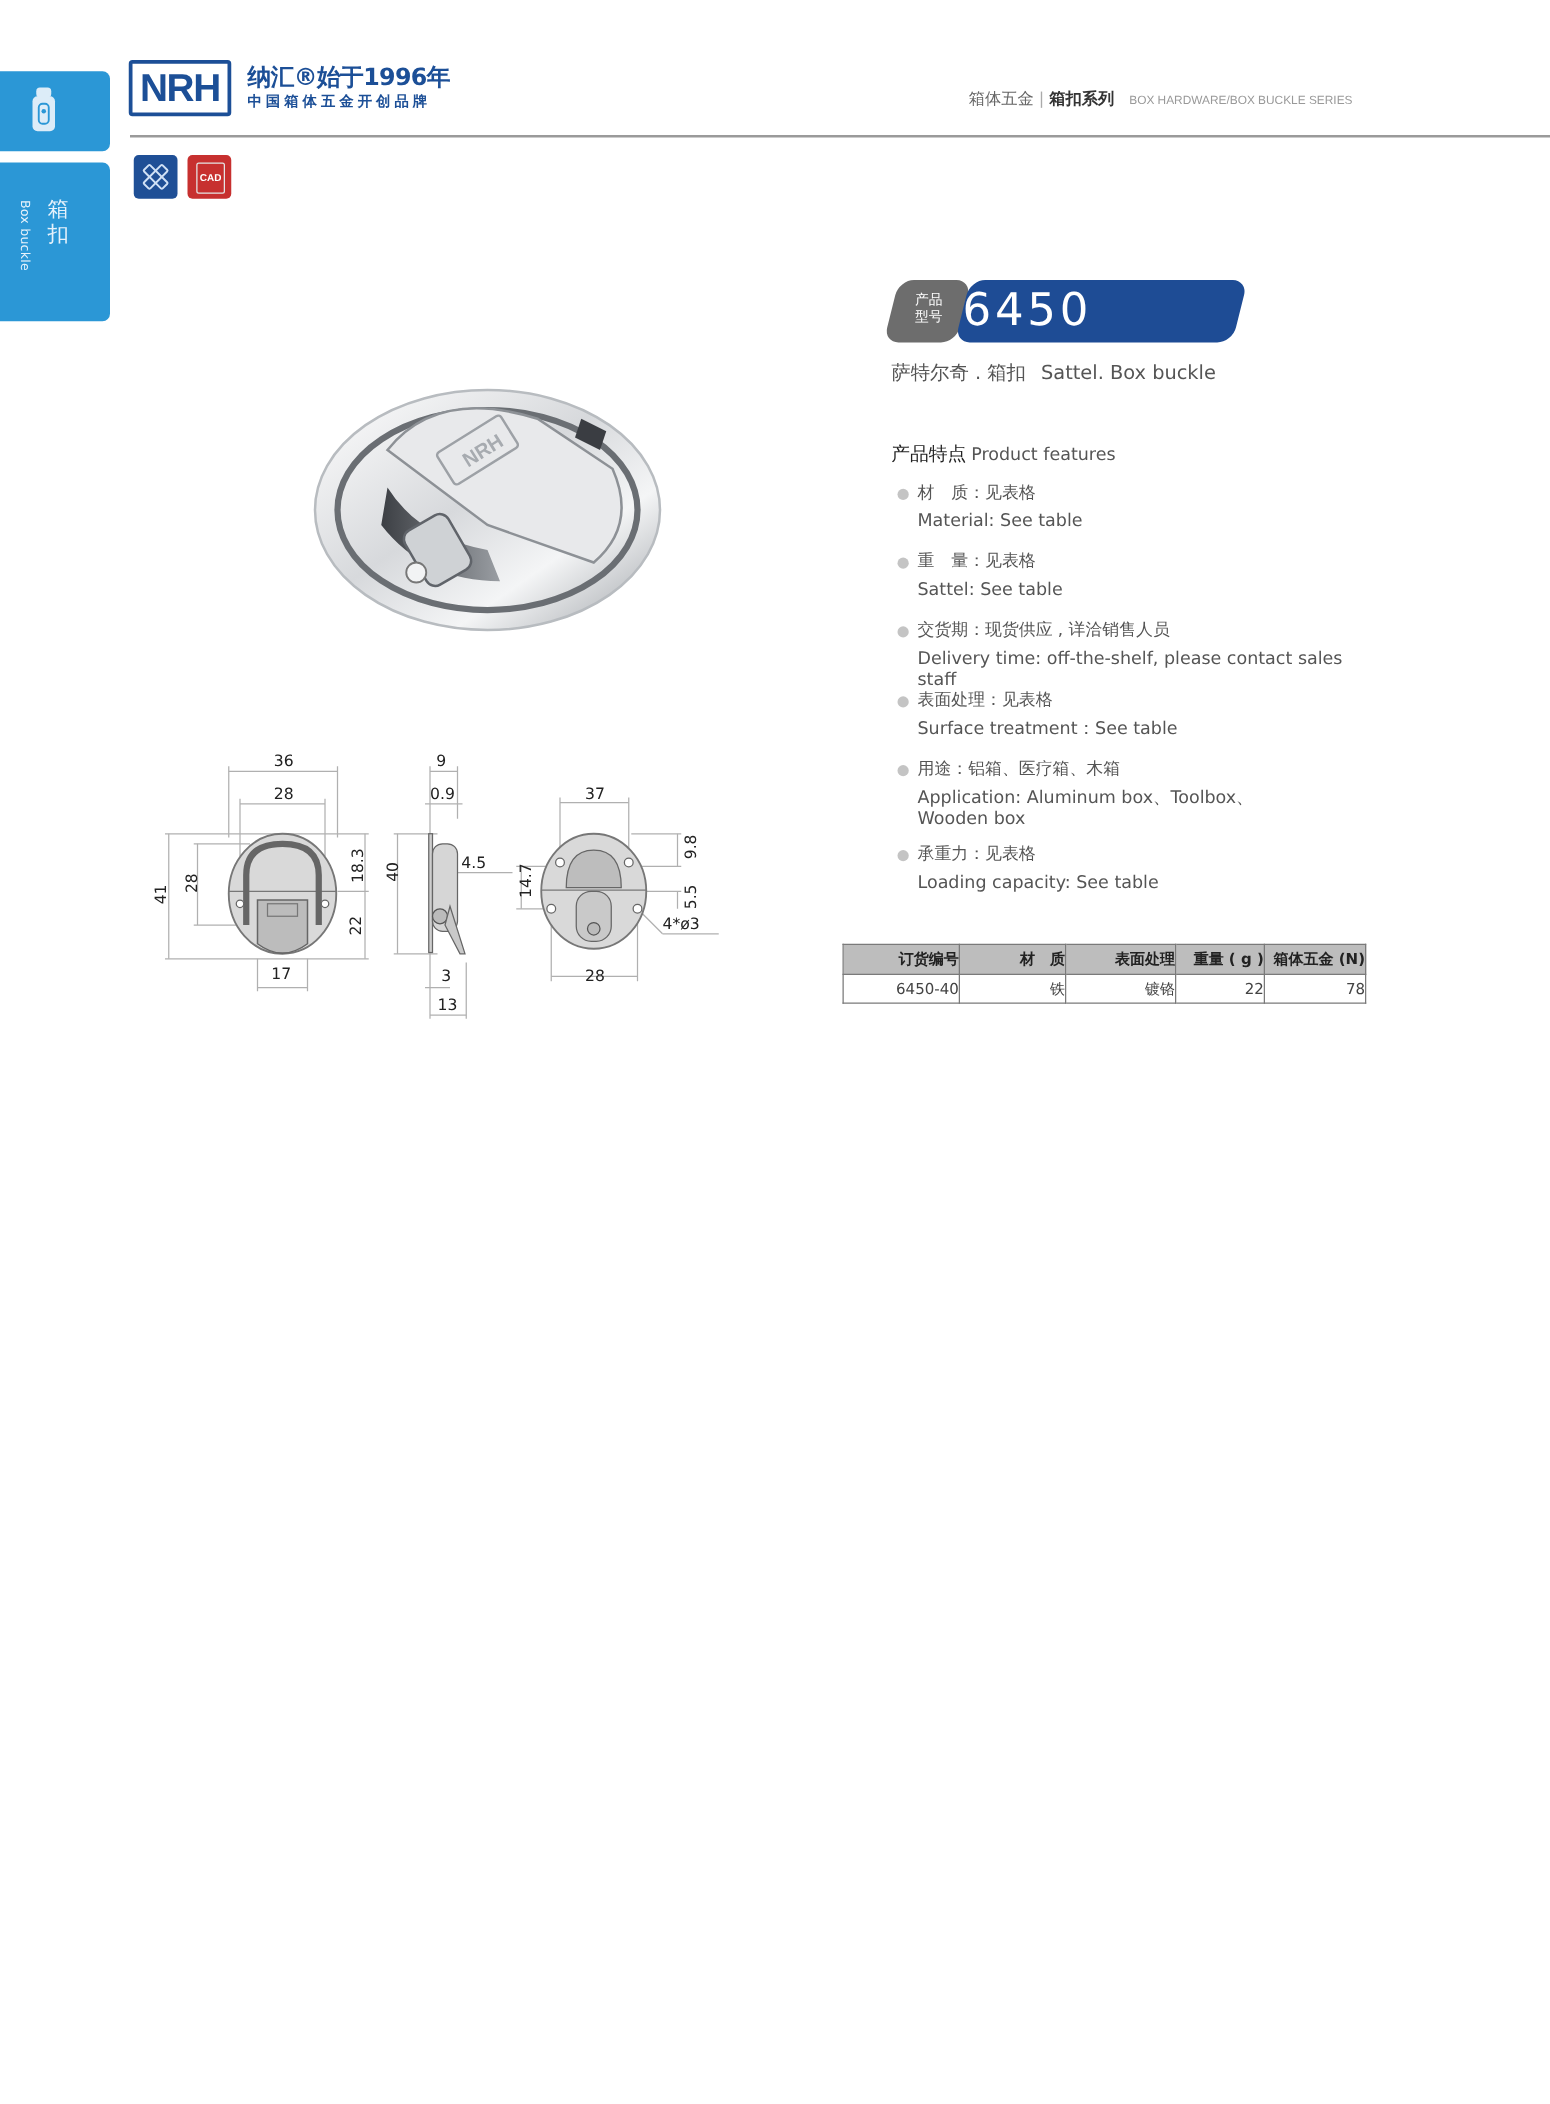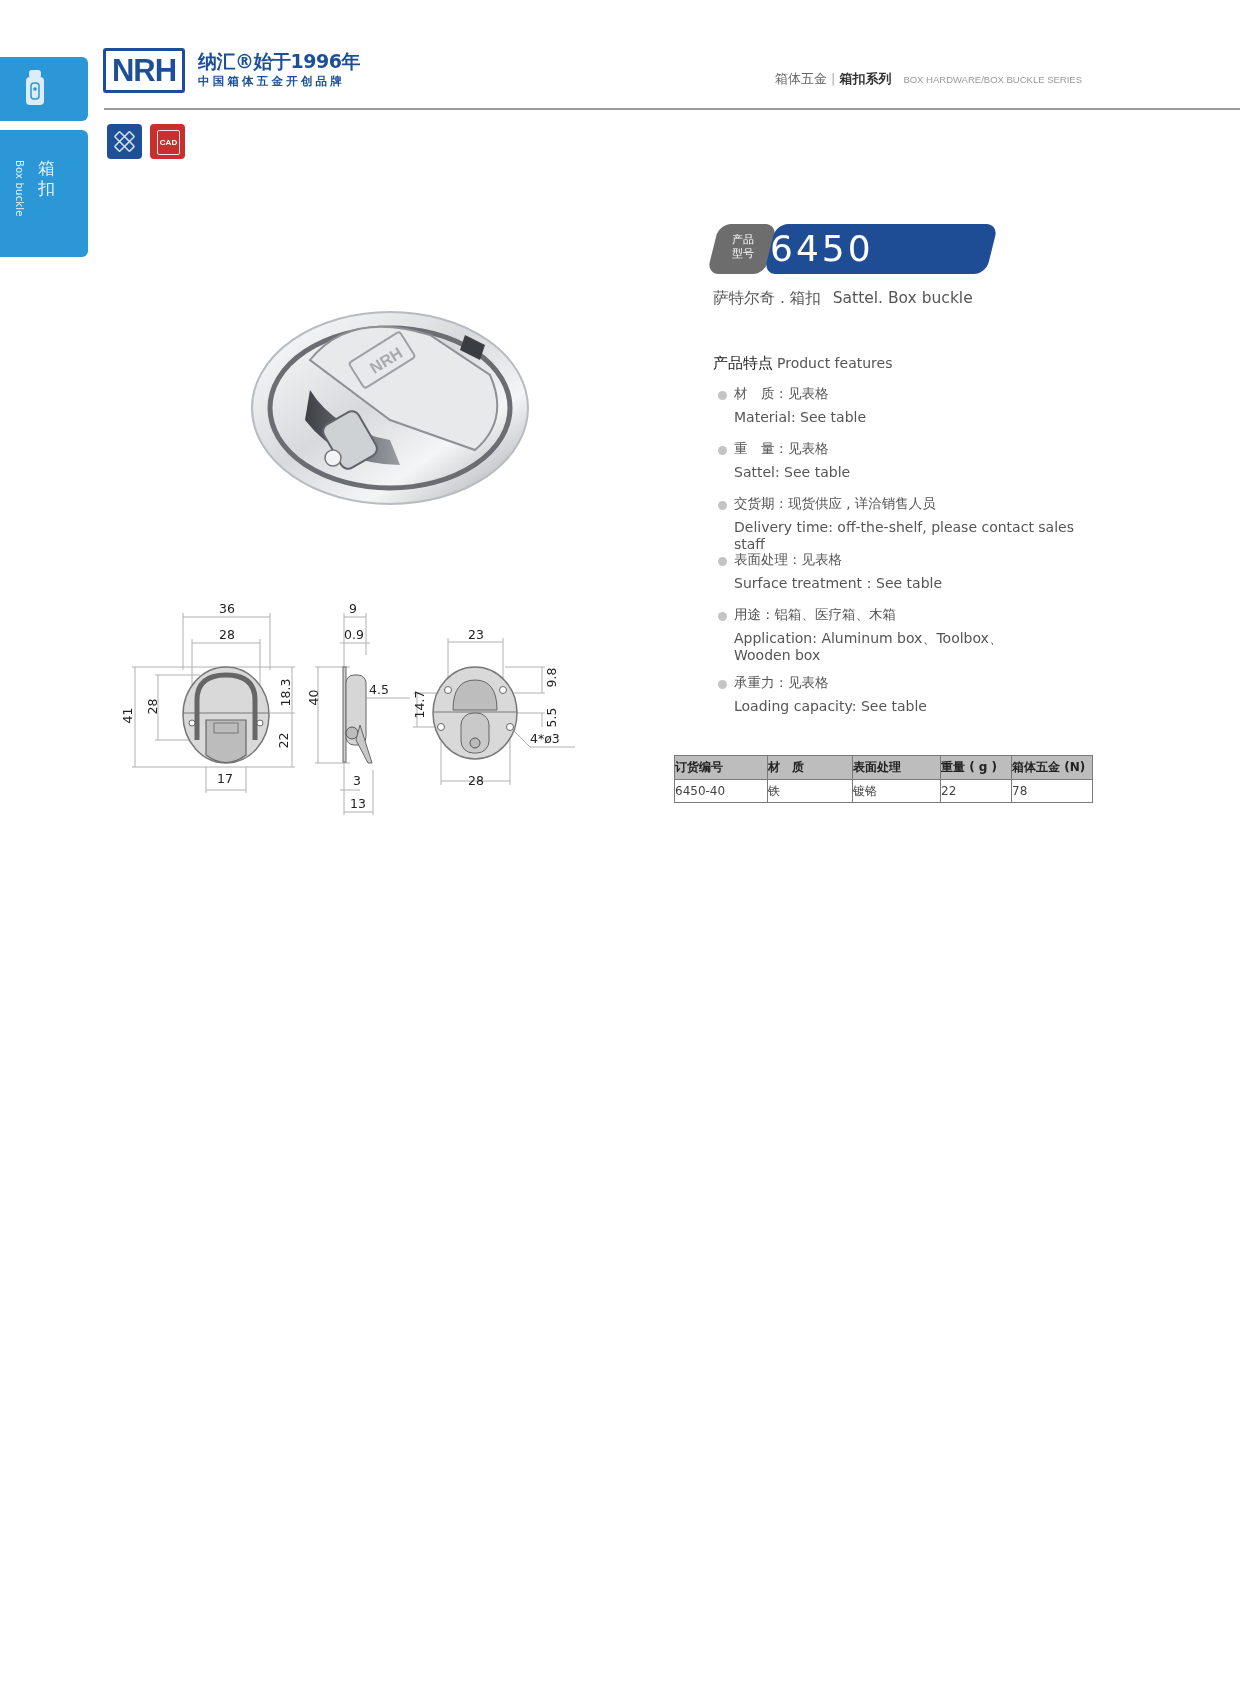--- a/index.html
+++ b/index.html
@@ -46,21 +46,21 @@
 
   .feat-head { position:absolute; left:713px; top:354px; font-size:15px; color:#222; white-space:nowrap; }
   .feat-head .en { font-size:14px; color:#555; margin-left:4px; }
   .feat { position:absolute; left:718px; width:400px; }
   .feat .dot { position:absolute; left:0; top:6px; width:9px; height:9px; border-radius:50%; background:#c4c4c4; }
   .feat .cn { position:absolute; left:16px; top:0; font-size:13.5px; color:#555; white-space:nowrap; }
   .feat .en { position:absolute; left:16px; top:24px; font-size:14px; color:#555; line-height:17px; width:360px; }
 
   
   table.spec { position:absolute; left:674px; top:755px; border-collapse:collapse; font-size:12px; }
-  table.spec th, table.spec td { border:1px solid #7a7a7a; text-align:left; padding:0; }
+  table.spec th, table.spec td { border:1px solid #7a7a7a; text-align:right; padding:0; }
   table.spec th { background:#bdbdbd; color:#222; height:23px; font-weight:bold; }
   table.spec td { background:#fff; color:#444; height:22px; }
 
   
   .photo { position:absolute; left:240px; top:290px; width:310px; height:240px; }
   .drawing { position:absolute; }
   .dim { position:absolute; font-size:12.5px; color:#222; font-family:"DejaVu Sans",sans-serif; white-space:nowrap; }
   .dim.v { transform:rotate(-90deg); transform-origin:center; }
 </style>
 </head>
@@ -208,21 +208,21 @@
   <ellipse cx="70" cy="118" rx="42" ry="46" fill="#d9d9d9" stroke="#777" stroke-width="1.5"></ellipse>
   <line x1="28" y1="117" x2="112" y2="117" stroke="#777"></line>
   <path d="M48 115 Q48 85 70 85 Q92 85 92 115 Z" fill="#bdbdbd" stroke="#666"></path>
   <rect x="56" y="118" width="28" height="40" rx="12" fill="#c9c9c9" stroke="#666"></rect>
   <circle cx="70" cy="148" r="5" fill="#bbb" stroke="#555"></circle>
   <circle cx="43" cy="95" r="3.5" fill="#fff" stroke="#666"></circle>
     <circle cx="98" cy="95" r="3.5" fill="#fff" stroke="#666"></circle>
   <circle cx="36" cy="132" r="3.5" fill="#fff" stroke="#666"></circle>
     <circle cx="105" cy="132" r="3.5" fill="#fff" stroke="#666"></circle>
 </svg>
-<div class="dim" style="left:468px;top:627px">23</div>
+<div class="dim" style="left:468px;top:627px">37</div>
 <div class="dim v" style="left:542px;top:670px">9.8</div>
 <div class="dim v" style="left:406px;top:697px">14.7</div>
 <div class="dim v" style="left:542px;top:710px">5.5</div>
 <div class="dim" style="left:530px;top:731px">4*ø3</div>
 <div class="dim" style="left:468px;top:773px">28</div>
 
 <div class="badge-grey"></div>
 <div class="badge-grey-txt">
   <div>产品</div>
   <div>型号</div>

